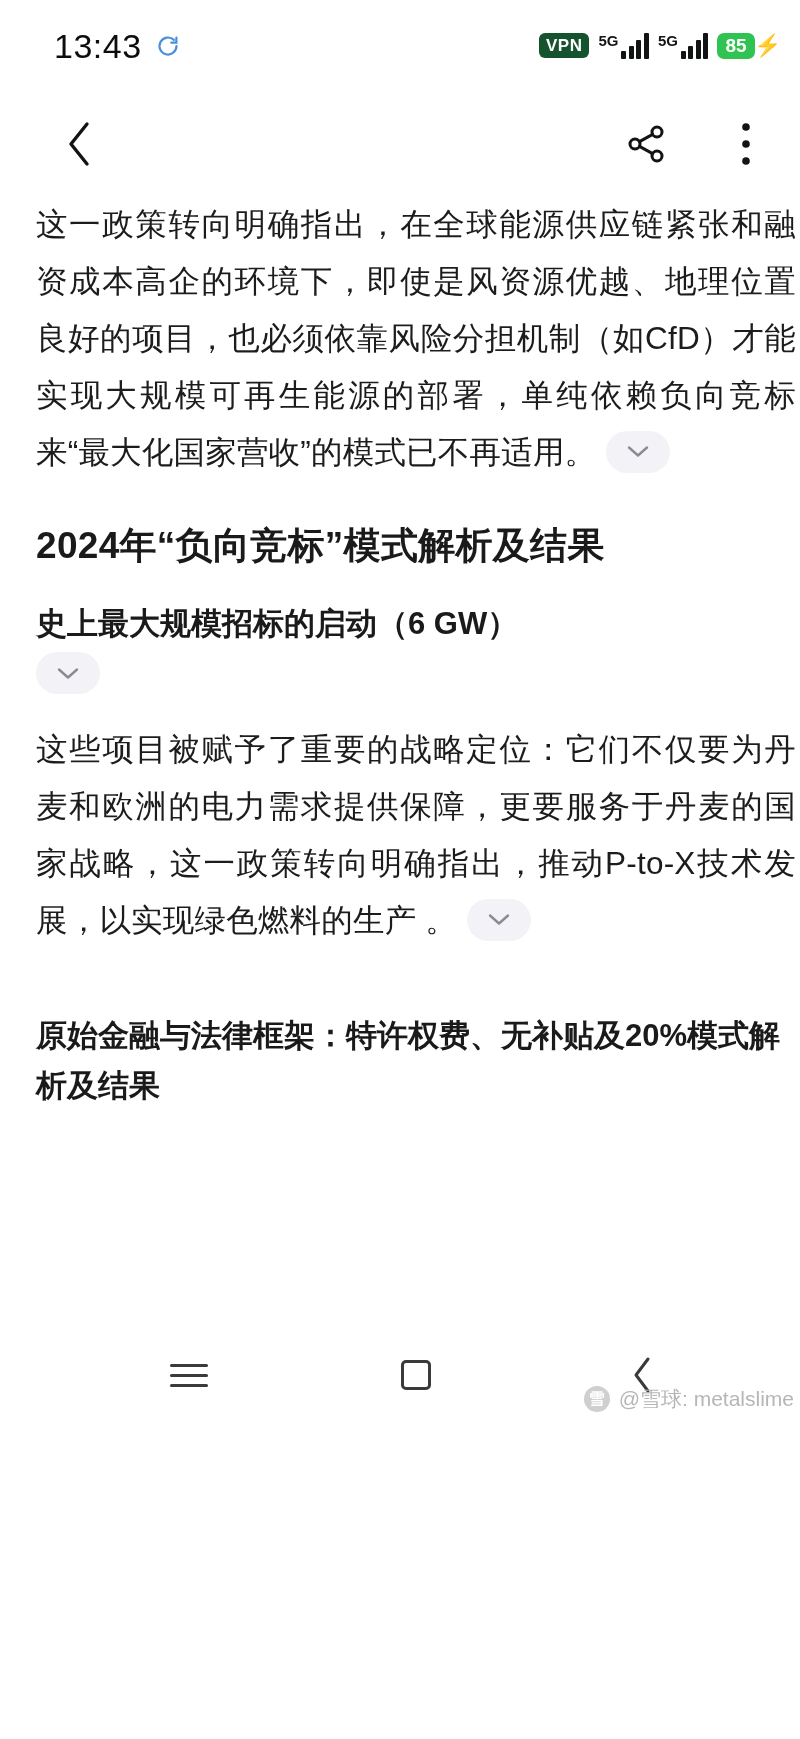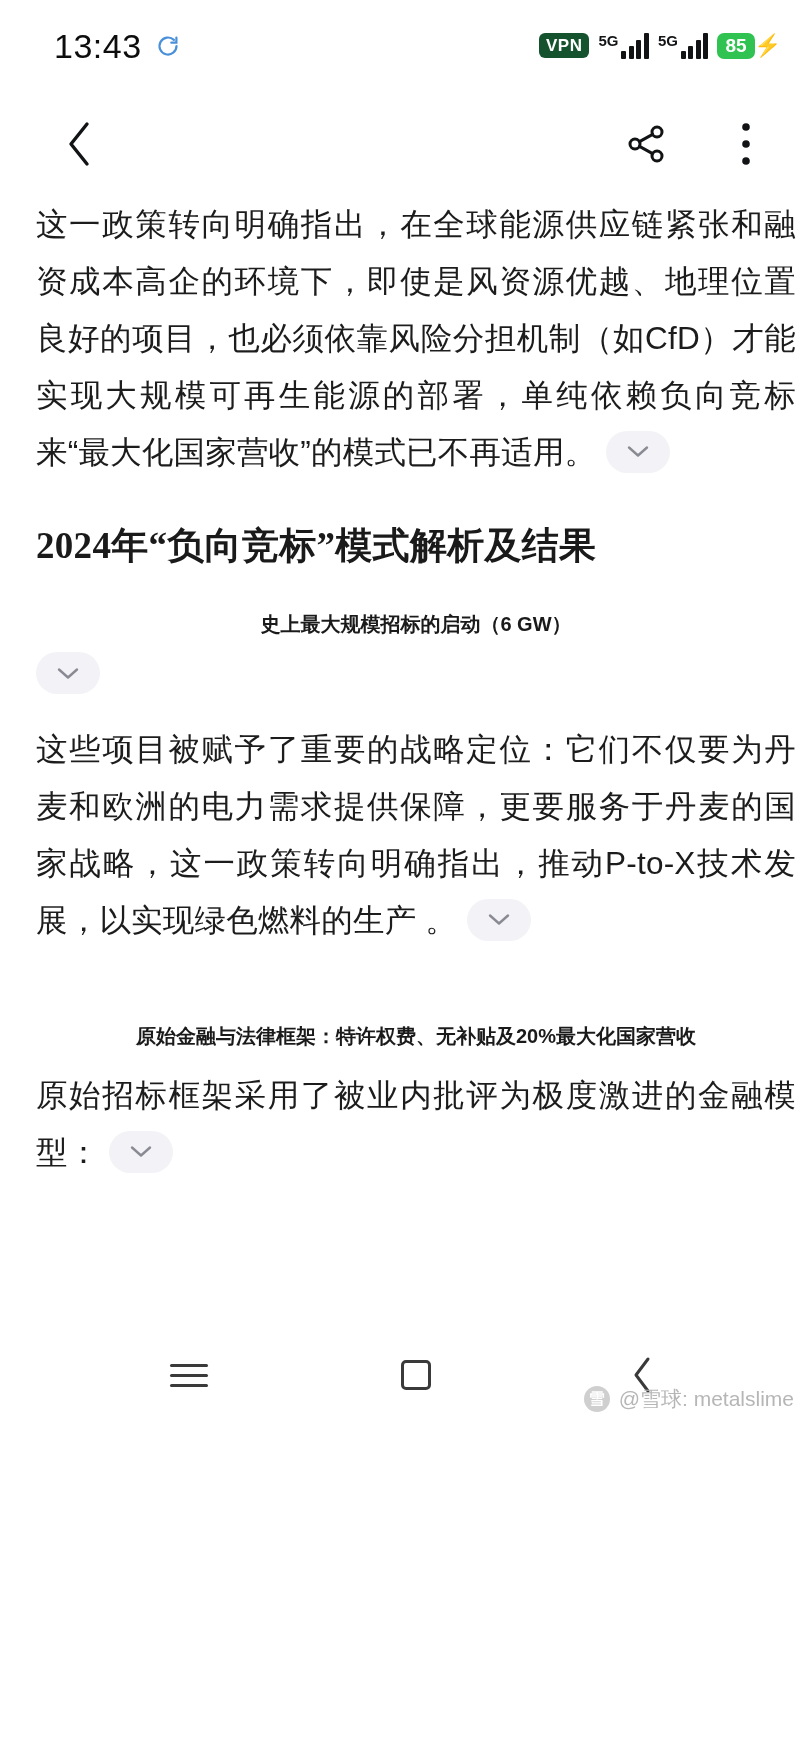--- a/index.html
+++ b/index.html
@@ -152,28 +152,26 @@
     letter-spacing: 0.2px;
     text-align: justify;
     color: #1c1c1c;
   }
   h2.sec {
     font-size: 37px;
     font-weight: bold;
     line-height: 54px;
     margin: 38px 0 26px 0;
     letter-spacing: 0.3px;
-    font-family: Liberation Serif, serif;
   }
   h3.sub {
-    font-size: 20px;
+    font-size: 31px;
     font-weight: bold;
     line-height: 50px;
     margin: 22px 0 6px 0;
-    text-align: center;
   }
   .block { margin-bottom: 6px; }
   .para-wrap {
     display: inline;
   }
   .chev {
     display: inline-flex;
     align-items: center;
     justify-content: center;
     width: 64px;
@@ -345,29 +343,22 @@
     <div class="block">
       <p class="para"><span class="para-wrap">这些项目被赋予了重要的战略定位：它们不仅要为丹麦和欧洲的电力需求提供保障，更要服务于丹麦的国家战略，这一政策转向明确指出，推动P-to-X技术发展，以实现绿色燃料的生产 。</span><span class="chev">
             <svg width="22" height="13" viewBox="0 0 22 13" fill="none" stroke="#8a8a94" stroke-width="2.4" stroke-linecap="round" stroke-linejoin="round">
               <path d="M2 2.5 L11 10.5 L20 2.5"></path>
             </svg>
           </span></p>
     </div>
 
     <div class="gap-md"></div>
 
-    <h3 class="sub">原始金融与法律框架：特许权费、无补贴及20%最大化国家营收</h3>
-
-    <div class="block">
-      <p class="para"><span class="para-wrap">原始招标框架采用了被业内批评为极度激进的金融模型：</span><span class="chev">
-            <svg width="22" height="13" viewBox="0 0 22 13" fill="none" stroke="#8a8a94" stroke-width="2.4" stroke-linecap="round" stroke-linejoin="round">
-              <path d="M2 2.5 L11 10.5 L20 2.5"></path>
-            </svg>
-          </span></p>
-    </div>
+    <h3 class="sub">原始金融与法律框架：特许权费、无补贴及20%模式解析及结果</h3>
+
 
   </div>
 
   <div class="navbar">
     <div class="nav-item">
       <span class="hamburger">
           <span></span>
           <span></span>
           <span></span>
         </span>

